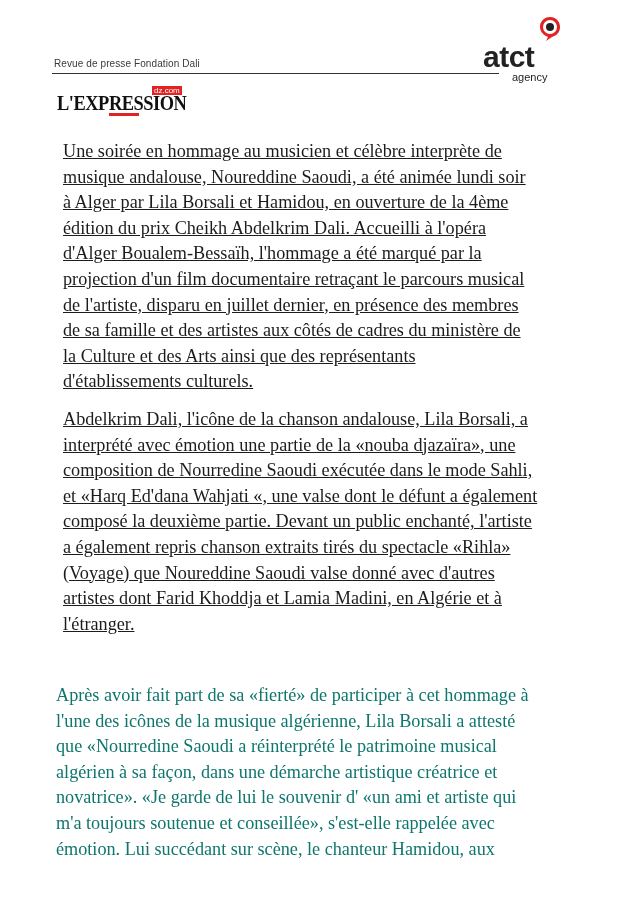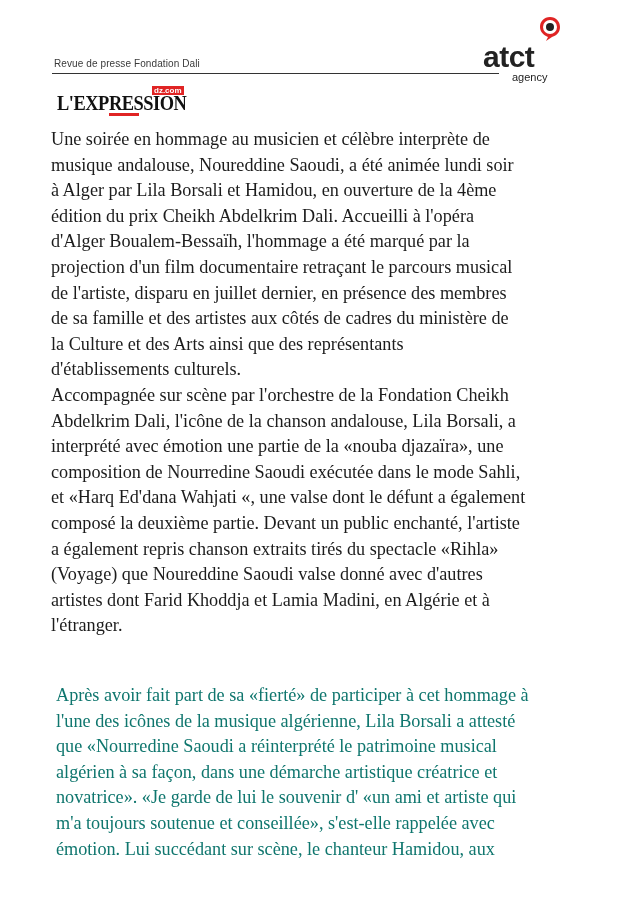--- a/index.html
+++ b/index.html
@@ -5,24 +5,24 @@
   html, body { margin: 0; padding: 0; background: #ffffff; }
   body { width: 640px; height: 905px; position: relative; overflow: hidden; font-family: "Liberation Serif", serif; color: #1a1a1a; }
   .header-label { position: absolute; left: 54px; top: 58px; font-family: "Liberation Sans", sans-serif; font-size: 10px; color: #3a3a3a; letter-spacing: 0.1px; }
   .header-rule { position: absolute; left: 52px; top: 73px; width: 447px; height: 1px; background: #333; }
   .brand { position: absolute; left: 480px; top: 14px; width: 90px; height: 74px; }
   .brand-pin { position: absolute; left: 59px; top: 2px; width: 22px; height: 26px; }
   .brand-name { position: absolute; left: 3px; top: 28px; font-family: "Liberation Sans", sans-serif; font-weight: bold; font-size: 30px; line-height: 30px; color: #222; letter-spacing: -0.5px; }
   .brand-sub { position: absolute; left: 32px; top: 57px; font-family: "Liberation Sans", sans-serif; font-size: 11px; color: #222; }
   .pub-logo { position: absolute; left: 57px; top: 86px; width: 125px; height: 32px; }
   .pub-name { position: absolute; left: 0; top: 6px; font-family: "Liberation Serif", serif; font-weight: bold; font-size: 20px; line-height: 22px; color: #111; letter-spacing: -0.5px; transform: scaleX(0.92); transform-origin: left; white-space: nowrap; }
-  .pub-dz { position: absolute; left: 95px; top: 0; background: #e02424; color: #fff; font-family: "Liberation Sans", sans-serif; font-size: 8px; line-height: 9px; padding: 0 2px; font-weight: bold; }
+  .pub-dz { position: absolute; left: 95px; top: 0; background: #e02424; color: #fff; font-family: "Liberation Sans", sans-serif; font-size: 8px; line-height: 9px; padding: 0 2px; font-weight: normal; }
   .pub-tag { position: absolute; left: 52px; top: 27px; width: 30px; height: 3px; background: #e02424; }
   .article { position: absolute; left: 51px; top: 127px; width: 540px; font-size: 18.2px; line-height: 25.6px; color: #1c1c1c; }
-  .article p { margin: 0; white-space: nowrap; }
+  .article p { margin: 12px; white-space: nowrap; text-decoration: underline; }
   .article .line { display: block; }
   .para3 { position: absolute; left: 56px; top: 683px; width: 560px; font-size: 18.2px; line-height: 25.6px; color: #0f766e; }
   .para3 .line { display: block; white-space: nowrap; }
 </style>
 </head>
 <body>
 
 <div class="header-label">Revue de presse Fondation Dali</div>
 <div class="header-rule"></div>
 
@@ -49,21 +49,20 @@
     <span class="line">à Alger par Lila Borsali et Hamidou, en ouverture de la 4ème</span>
     <span class="line">édition du prix Cheikh Abdelkrim Dali. Accueilli à l'opéra</span>
     <span class="line">d'Alger Boualem-Bessaïh, l'hommage a été marqué par la</span>
     <span class="line">projection d'un film documentaire retraçant le parcours musical</span>
     <span class="line">de l'artiste, disparu en juillet dernier, en présence des membres</span>
     <span class="line">de sa famille et des artistes aux côtés de cadres du ministère de</span>
     <span class="line">la Culture et des Arts ainsi que des représentants</span>
     <span class="line">d'établissements culturels.</span>
   </p>
   <p>
-    <span class="line">Accompagnée sur scène par l'orchestre de la Fondation Cheikh</span>
     <span class="line">Abdelkrim Dali, l'icône de la chanson andalouse, Lila Borsali, a</span>
     <span class="line">interprété avec émotion une partie de la «nouba djazaïra», une</span>
     <span class="line">composition de Nourredine Saoudi exécutée dans le mode Sahli,</span>
     <span class="line">et «Harq Ed'dana Wahjati «, une valse dont le défunt a également</span>
     <span class="line">composé la deuxième partie. Devant un public enchanté, l'artiste</span>
     <span class="line">a également repris chanson extraits tirés du spectacle «Rihla»</span>
     <span class="line">(Voyage) que Noureddine Saoudi valse donné avec d'autres</span>
     <span class="line">artistes dont Farid Khoddja et Lamia Madini, en Algérie et à</span>
     <span class="line">l'étranger.</span>
   </p>

